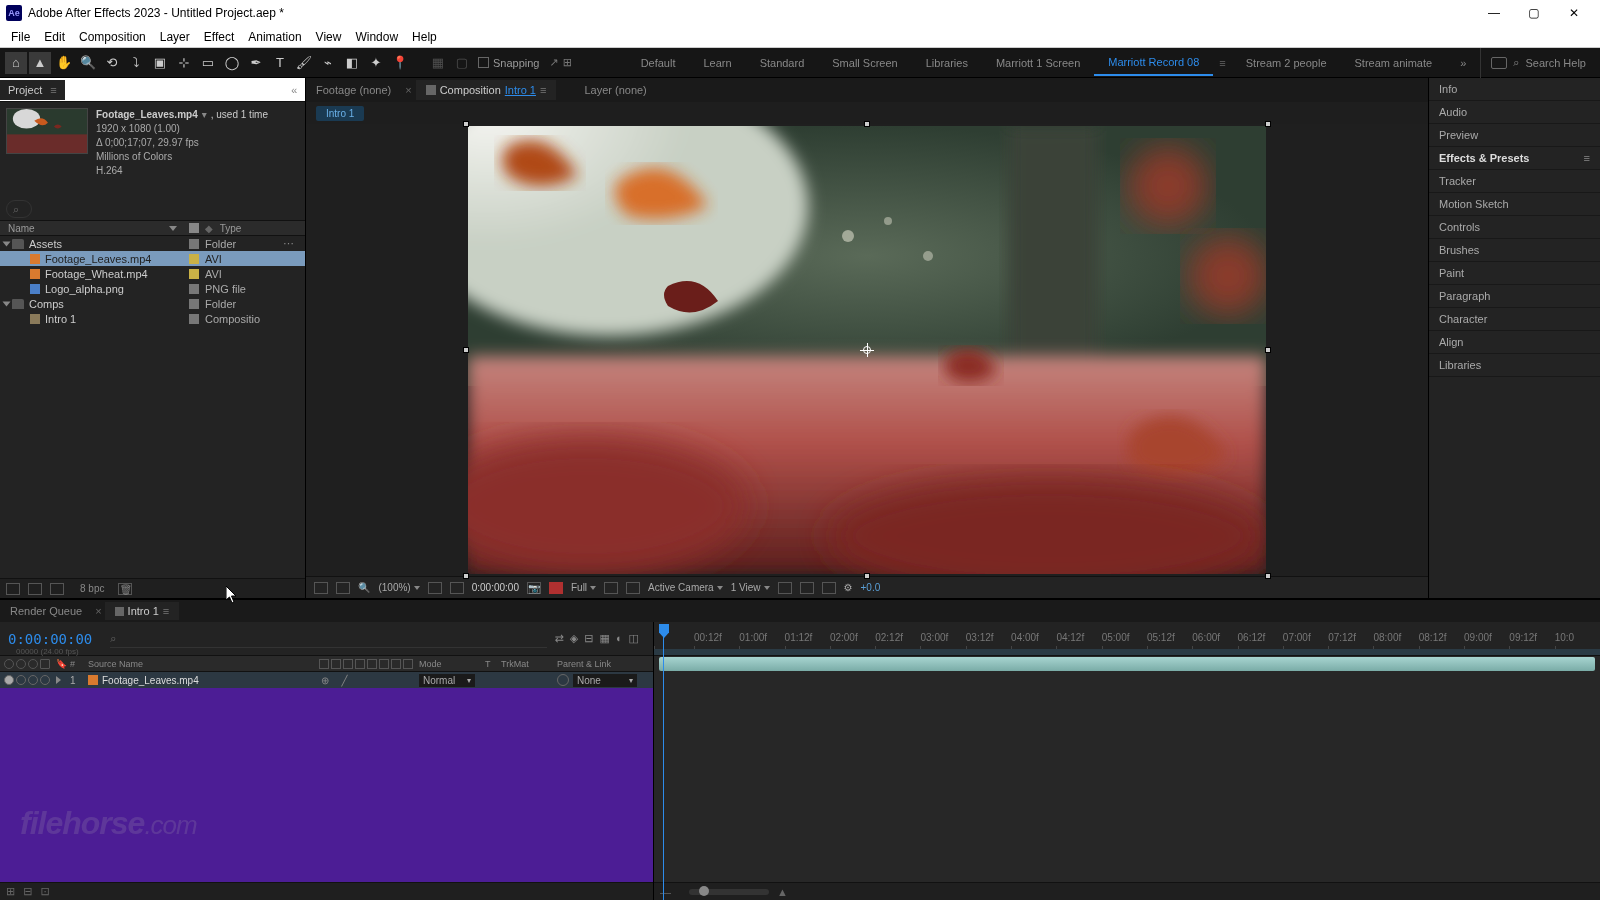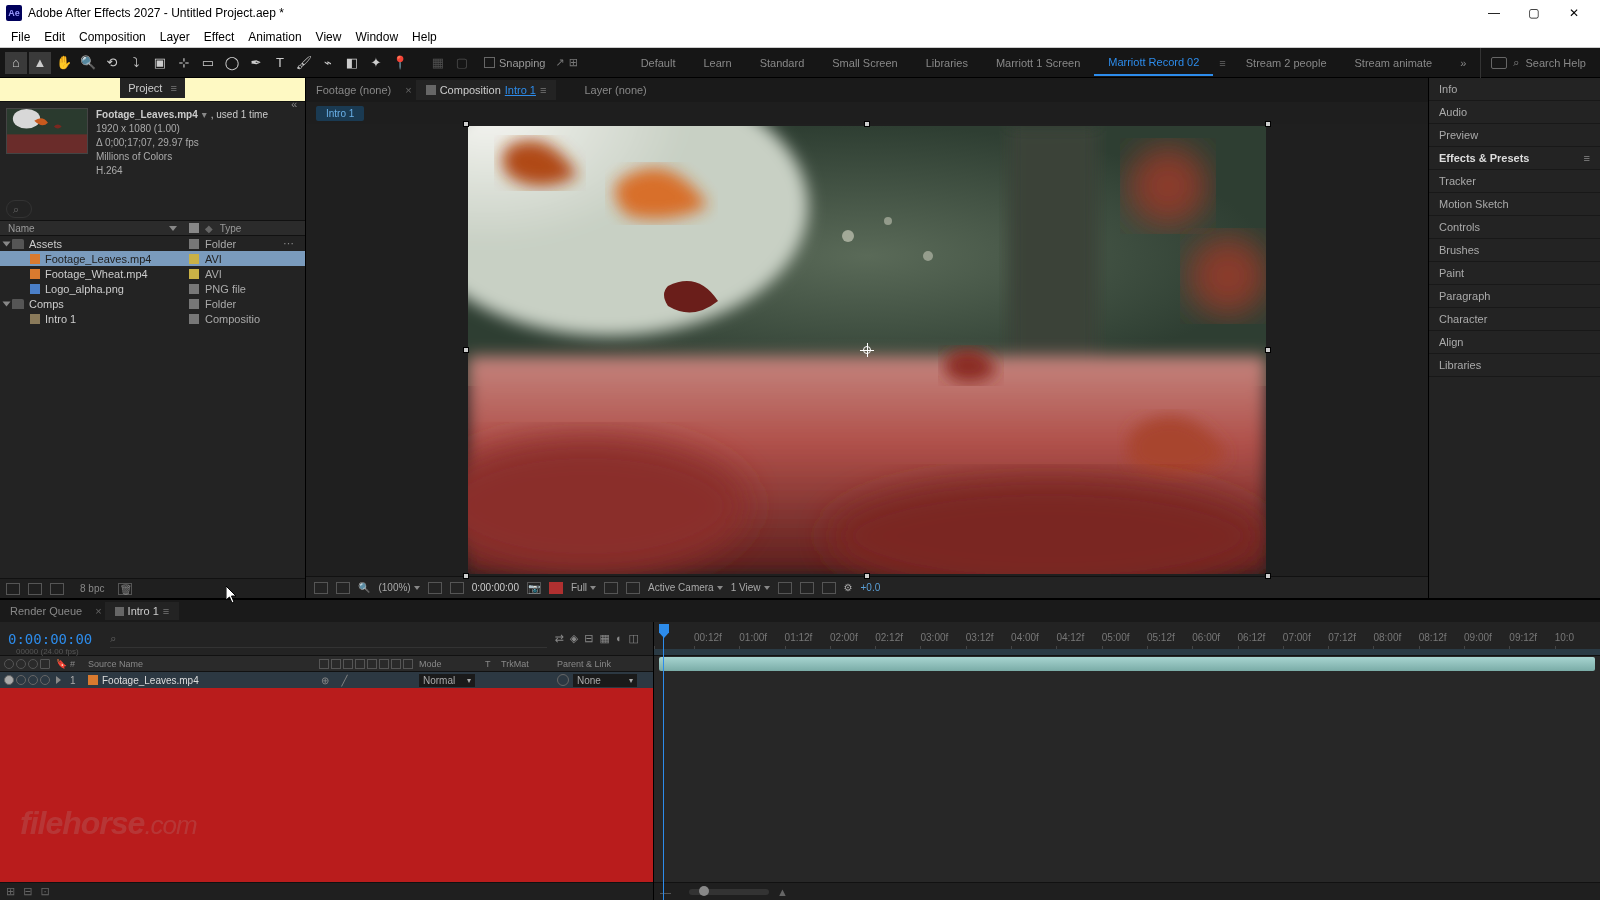--- a/index.html
+++ b/index.html
@@ -7,31 +7,31 @@
 .titlebar { height:26px; background:#fff; color:#000; display:flex; align-items:center; padding:0 6px; font-size:12px; }
 .titlebar .icon-ae { width:16px; height:16px; background:#00005b; color:#9999ff; font-size:9px; font-weight:bold; display:flex; align-items:center; justify-content:center; margin-right:6px; border-radius:2px; }
 .titlebar .spacer { flex:1; }
 .titlebar .winbtn { width:40px; height:26px; display:flex; align-items:center; justify-content:center; font-size:12px; }
 .menubar { height:22px; background:#fff; color:#000; display:flex; align-items:center; padding:0 4px; font-size:12px; border-bottom:1px solid #ccc;}
 .menubar span { padding:2px 7px; }
 .toolbar { height:30px; background:#161616; display:flex; align-items:center; padding:0 4px; border-bottom:1px solid #000;}
 .tool { width:22px; height:22px; display:flex; align-items:center; justify-content:center; color:#ccc; margin:0 1px; font-size:13px;}
 .tool.sel { background:#3a3a3a; }
 .toolbar .gap { width:14px; }
-.snapping { display:flex; align-items:center; gap:4px; margin-left:10px; color:#999; font-size:11px;}
+.snapping { display:flex; align-items:center; gap:4px; margin-left:4px; color:#999; font-size:11px;}
 .snapping .cb { width:11px; height:11px; border:1px solid #666; }
 .workspaces { margin-left:auto; display:flex; align-items:center; gap:0; font-size:11px; color:#888;}
 .workspaces span { padding:6px 14px; }
 .workspaces .active-ws { color:#2d8ceb; border-bottom:2px solid #2d8ceb; }
 .workspaces .grip { color:#666; padding:0 6px; }
 .search-hd { display:flex; align-items:center; gap:6px; padding:0 10px; border-left:1px solid #333; height:30px; color:#888;}
 .search-hd .kb { width:16px; height:12px; border:1px solid #666; border-radius:2px; }
 .main { flex:1; display:flex; min-height:0; }
 .left-col { width:306px; background:#232323; display:flex; flex-direction:column; border-right:1px solid #000;}
-.panel-tabs { height:24px; display:flex; align-items:center; background:#fef9c3; font-size:11px; border-bottom:1px solid #111;flex-direction:column;}
+.panel-tabs { height:24px; display:flex; align-items:center; background:#ffffff; font-size:11px; border-bottom:1px solid #111;}
 .panel-tabs .tab { padding:4px 8px; color:#888; display:flex; align-items:center; gap:4px;}
 .panel-tabs .tab.active { background:#232323; color:#ccc; }
 .panel-tabs .chev { margin-left:auto; padding:0 8px; color:#888; transform:scaleX(-1);}
 .proj-head { display:flex; padding:6px; gap:8px; }
 .thumb { width:82px; height:46px; border:1px solid #444; background:#2a2a2a; position:relative; display:flex; align-items:center; justify-content:center;}
 .proj-info { font-size:10px; color:#aaa; line-height:1.4;}
 .proj-info .first { color:#ccc; display:flex; align-items:center; gap:4px;}
 .proj-search { padding:2px 6px; }
 .proj-search .sfield { height:18px; border:1px solid #333; border-radius:9px; display:flex; align-items:center; padding:0 6px; color:#666; width:26px;}
 .proj-cols { height:16px; background:#2b2b2b; display:flex; align-items:center; font-size:10px; color:#999; border-top:1px solid #111; border-bottom:1px solid #111;}
@@ -119,21 +119,21 @@
 .tl-layer .num-col{ width:14px; color:#aaa;}
 .tl-layer .name-col{ flex:1; padding-left:4px; color:#ddd; display:flex; align-items:center; gap:4px;}
 .tl-layer .vid{ width:10px;height:10px; background:#d97a2f;}
 .tl-layer .sw2-col{ width:106px; display:flex; justify-content:flex-start; color:#888; padding-left:8px; gap:12px;}
 .tl-layer .mode-col{ width:66px; display:flex; align-items:center;}
 .tl-layer .mode-dd{ background:#1a1a1a; padding:1px 4px; display:flex; align-items:center; gap:6px; width:56px; justify-content:space-between;}
 .tl-layer .t-col{ width:16px;}
 .tl-layer .trk-col{ width:56px;}
 .tl-layer .par-col{ width:96px; display:flex; align-items:center; gap:4px;}
 .tl-layer .pick{ width:12px;height:12px; border:1px solid #666; border-radius:50%; position:relative;}
-.tl-empty { flex:1; background:#b91c1c;padding-left:21px;}
+.tl-empty { flex:1; background:#4c1d95;padding-left:21px;}
 .tl-right { flex:1; display:flex; flex-direction:column; background:#222;}
 .ruler { height:34px; position:relative; border-bottom:1px solid #111; background:#232323;}
 .ruler .cti { position:absolute; left:5px; top:2px; width:10px; height:14px; background:#2d8ceb; clip-path:polygon(0 0,100% 0,100% 60%,50% 100%,0 60%);}
 .ruler .cti-line{ position:absolute; left:9px; top:14px; width:1px; bottom:-270px; background:#2d8ceb; z-index:5;}
 .ruler .ticks { position:absolute; inset:0; display:flex; padding-top:10px;}
 .ruler .tick { flex:1; font-size:10px; color:#777; position:relative;}
 .ruler .tick::before{content:"";position:absolute;left:0;top:14px;width:1px;height:8px;background:#444;}
 .ruler .wa { position:absolute; left:0; right:0; bottom:0; height:6px; background:#2a3a44;}
 .row-area { height:16px; position:relative; background:#272727;}
 .bar { position:absolute; left:5px; right:5px; top:1px; bottom:1px; background:linear-gradient(#a7d4d0,#7aaca7); border-radius:2px;}
@@ -144,21 +144,21 @@
 .watermark { position:absolute; left:20px; bottom:40px; font-size:32px; font-weight:bold; color:rgba(180,180,180,0.18); font-style:italic; letter-spacing:-1px; pointer-events:none;}
 .watermark .suffix{ font-weight:normal; font-size:26px;}
 .cursor-arr { position:absolute; left:226px; top:586px; width:12px; height:18px; pointer-events:none; z-index:100;}
 .cursor-arr svg{ width:100%; height:100%;}
 </style>
 </head>
 <body>
 
 <div class="titlebar">
   <div class="icon-ae">Ae</div>
-  <span>Adobe After Effects 2027 - Untitled Project.aep *</span>
+  <span>Adobe After Effects 2023 - Untitled Project.aep *</span>
   <div class="spacer"></div>
   <div class="winbtn">—</div>
   <div class="winbtn">▢</div>
   <div class="winbtn">✕</div>
 </div>
 
 <div class="menubar">
   <span>File</span>
   <span>Edit</span>
   <span>Composition</span>
@@ -197,21 +197,21 @@
     <span style="margin-left:6px;color:#777">↗</span>
     <span style="color:#777">⊞</span>
   </div>
   <div class="workspaces">
     <span>Default</span>
     <span>Learn</span>
     <span>Standard</span>
     <span>Small Screen</span>
     <span>Libraries</span>
     <span>Marriott 1 Screen</span>
-    <span class="active-ws">Marriott Record 02</span>
+    <span class="active-ws">Marriott Record 08</span>
     <span class="grip">≡</span>
     <span>Stream 2 people</span>
     <span>Stream animate</span>
     <span style="color:#888">»</span>
   </div>
   <div class="search-hd">
     <div class="kb"></div>
     <span>⌕</span>
     <span>Search Help</span>
   </div>

